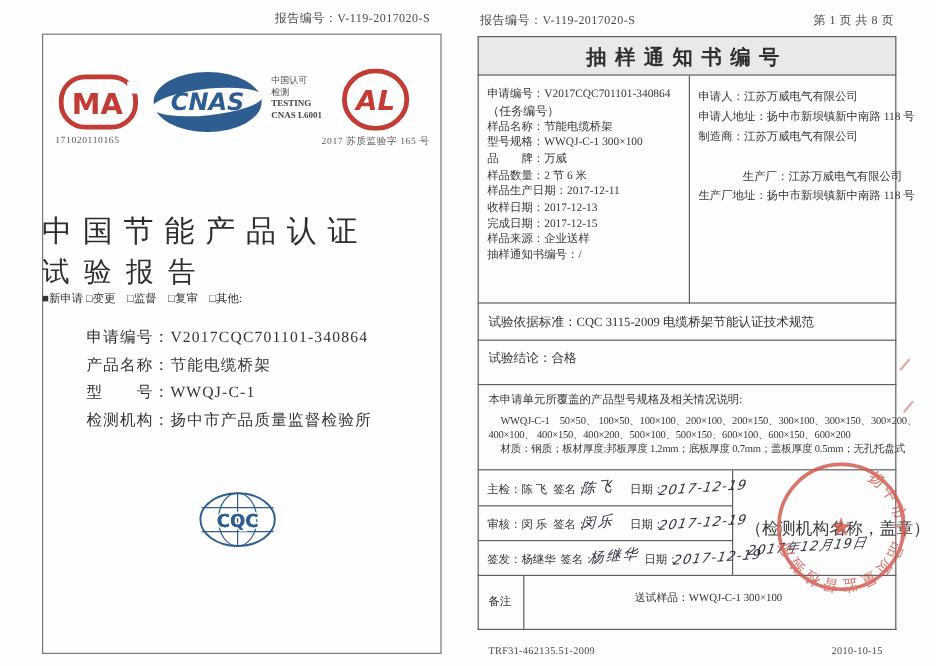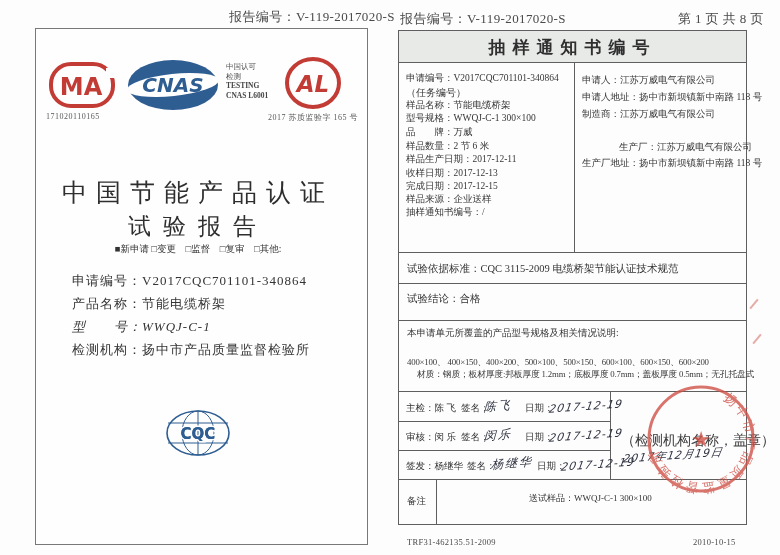--- a/index.html
+++ b/index.html
@@ -4,27 +4,27 @@
 <style>
   * { margin:0; padding:0; box-sizing:border-box; }
   body { background:#fff; }
   .canvas {
     position:relative; width:780px; height:555px; overflow:hidden;
     background:#fdfdfd;
     font-family:"Liberation Serif","DejaVu Serif",serif;
     color:#3b3b3b;
   }
   .abs { position:absolute; white-space:nowrap; }
-  .tiny { font-size:13px; color:#4a4a4a; letter-spacing:.4px; }
+  .tiny { font-size:10px; color:#4a4a4a; letter-spacing:.4px; }
   
   .lpage-border { left:35px; top:28px; width:333px; height:517px; border:1.4px solid #787878; background:#fefefe; }
   .logo-num { font-size:8px; color:#5a5a5a; letter-spacing:.5px; }
   .cnas-side { font-size:7.5px; line-height:9.5px; color:#4c4c4c; }
   .cnas-side b { color:#454545; }
-  .ltitle { width:326px; left:35px; text-align:center; color:#2e2e2e; }
+  .ltitle { width:326px; left:35px; color:#2e2e2e; }
   .ltitle1 { font-size:25px; letter-spacing:9px; top:176px; }
   .ltitle2 { font-size:23px; letter-spacing:12px; top:211px; }
   .checks { top:243px; font-size:9.5px; color:#333; }
   .lfield { left:72px; font-size:13px; color:#343434; letter-spacing:1px; }
   .titlebar { left:398px; top:30px; width:349px; height:33px; background:#e8eae7; border:1px solid #5f5f5f;
               text-align:center; font-size:17px; letter-spacing:7px; color:#2f2f2f; line-height:33px; font-weight:600; }
   .infoblock { left:398px; top:62px; width:349px; height:191px; border:1px solid #5f5f5f; border-top:none; }
   .vline { position:absolute; background:#5f5f5f; width:1px; }
   .iln { font-size:9.5px; color:#363636; }
   .rowbox { left:398px; width:349px; border:1px solid #5f5f5f; border-top:none; }
@@ -76,21 +76,21 @@
     </svg>
   </div>
   <div class="abs logo-num" style="left:268px; top:112px;">2017 苏质监验字 165 号</div>
 
   <div class="abs ltitle ltitle1">中国节能产品认证</div>
   <div class="abs ltitle ltitle2">试验报告</div>
   <div class="abs ltitle checks">■新申请 □变更　□监督　□复审　□其他:</div>
 
   <div class="abs lfield" style="top:272px;"><span>申请编号：</span><span>V2017CQC701101-340864</span></div>
   <div class="abs lfield" style="top:295px;"><span>产品名称：</span><span>节能电缆桥架</span></div>
-  <div class="abs lfield" style="top:318px;font-style:italic;"><span>型　　号：</span><span>WWQJ-C-1</span></div>
+  <div class="abs lfield" style="top:318px;"><span>型　　号：</span><span>WWQJ-C-1</span></div>
   <div class="abs lfield" style="top:341px;"><span>检测机构：</span><span>扬中市产品质量监督检验所</span></div>
 
   <div class="abs" style="left:164px; top:408px;">
     <svg width="68" height="50" viewBox="0 0 68 50">
       <ellipse cx="34" cy="25" rx="31" ry="22" fill="none" stroke="#2e5d92" stroke-width="1.6"></ellipse>
       <ellipse cx="34" cy="25" rx="16" ry="22" fill="none" stroke="#2e5d92" stroke-width="1"></ellipse>
       <line x1="34" y1="3" x2="34" y2="47" stroke="#2e5d92" stroke-width="1"></line>
       <line x1="4" y1="15" x2="64" y2="15" stroke="#2e5d92" stroke-width="1"></line>
       <line x1="4" y1="35" x2="64" y2="35" stroke="#2e5d92" stroke-width="1"></line>
       <text x="34" y="31" text-anchor="middle" font-family="DejaVu Sans,sans-serif" font-size="15" font-weight="bold" fill="#2e5d92" stroke="#fefefe" stroke-width="3" paint-order="stroke">CQC</text>
@@ -127,20 +127,21 @@
   <div class="abs rowbox" style="top:253px; height:31px;">
     <div class="abs mdtxt" style="left:8px; top:9px;">试验依据标准：CQC 3115-2009 电缆桥架节能认证技术规范</div>
   </div>
 
   <div class="abs rowbox" style="top:284px; height:37px;">
     <div class="abs mdtxt" style="left:8px; top:8px;">试验结论：合格</div>
   </div>
 
   <div class="abs rowbox" style="top:321px; height:71px;">
     <div class="abs mdtxt" style="left:8px; top:6px; font-size:9.5px;">本申请单元所覆盖的产品型号规格及相关情况说明:</div>
+    <div class="abs cvg" style="left:18px; top:24px;">WWQJ-C-1　50×50、 100×50、100×100、200×100、200×150、300×100、300×150、300×200、</div>
     <div class="abs cvg" style="left:8px;  top:36px;">400×100、 400×150、400×200、500×100、500×150、600×100、600×150、600×200</div>
     <div class="abs cvg" style="left:18px; top:48px;">材质：钢质；板材厚度:邦板厚度 1.2mm；底板厚度 0.7mm；盖板厚度 0.5mm；无孔托盘式</div>
   </div>
 
   <div class="abs rowbox" style="top:392px; height:88px;">
     <div class="vline" style="left:211px; top:0; height:87px;"></div>
     <div style="position:absolute; left:0; top:29px; width:211px; border-top:1px solid #5f5f5f;"></div>
     <div style="position:absolute; left:0; top:58px; width:211px; border-top:1px solid #5f5f5f;"></div>
 
     <div class="abs sig-print" style="left:7px; top:10px;">主检：陈 飞</div>

